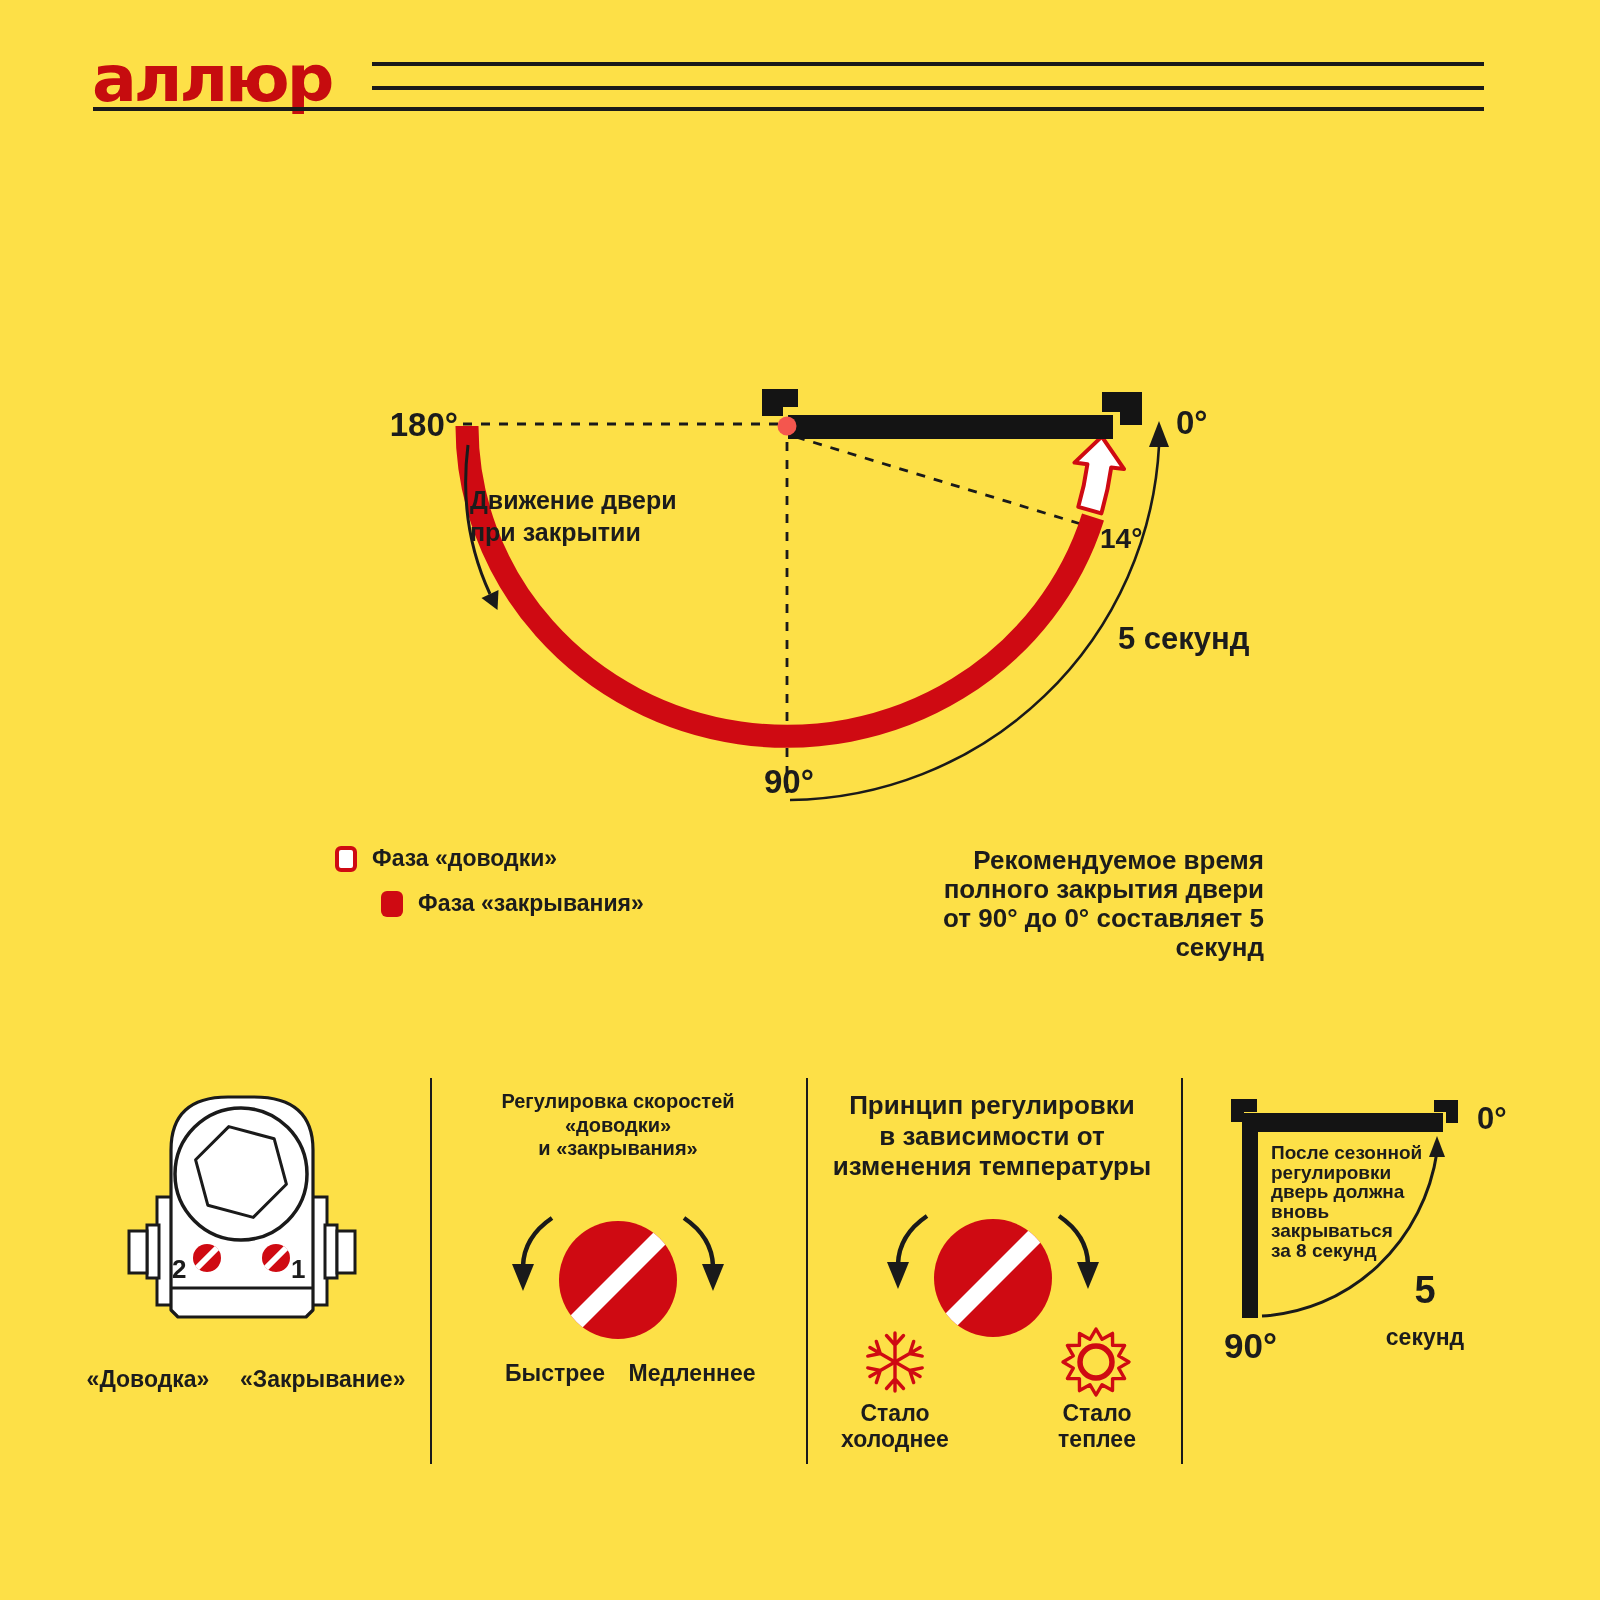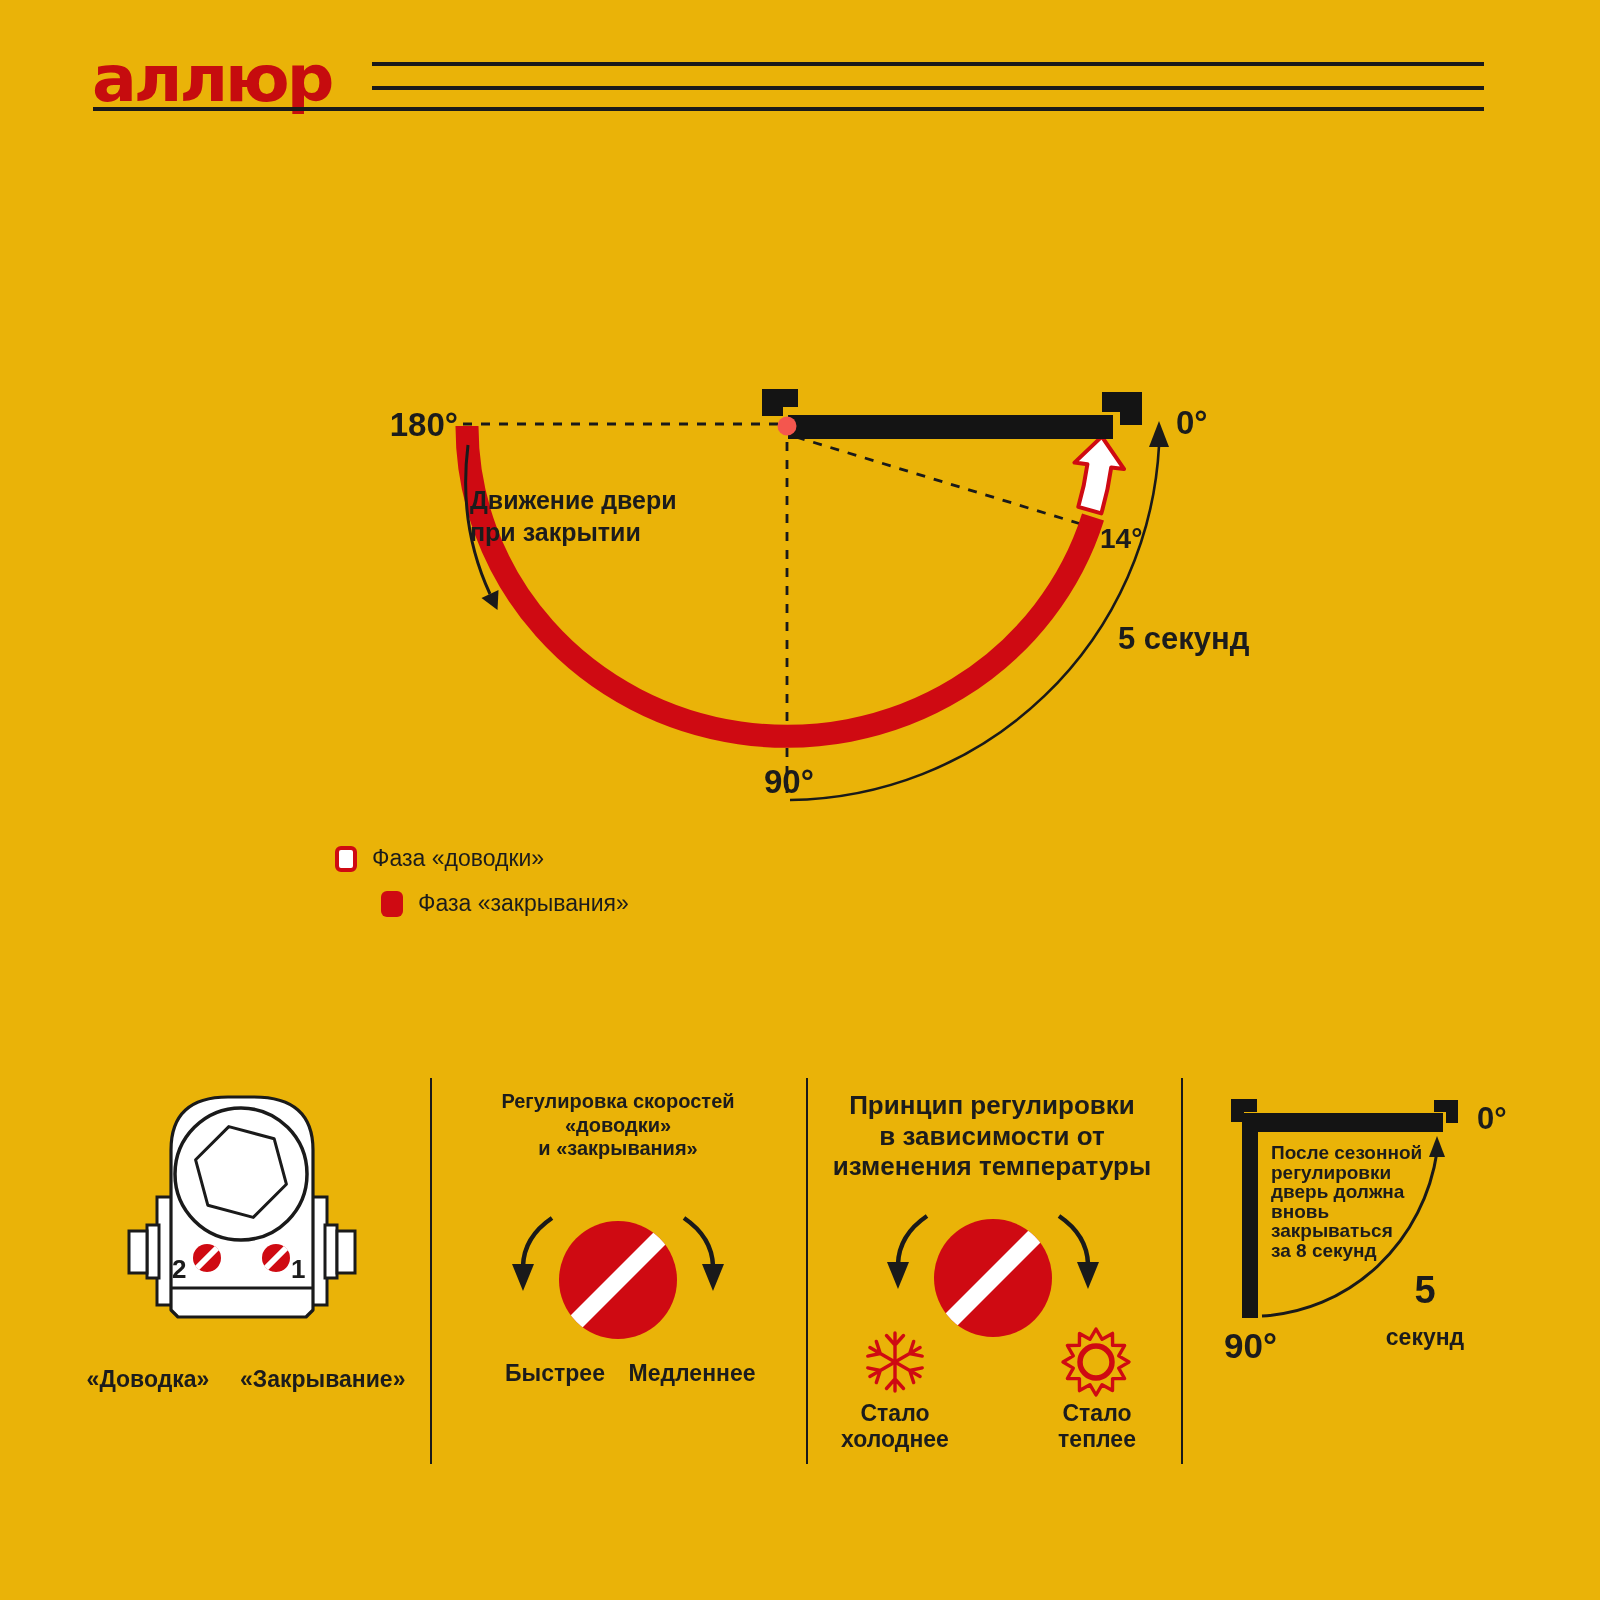--- a/index.html
+++ b/index.html
@@ -1,16 +1,16 @@
 <!DOCTYPE html>
 <html><head>
 <meta charset="utf-8">
 <style>
   html,body{margin:0;padding:0;background:#fff;}
-  .page{position:relative;width:1600px;height:1600px;background:#eab308;overflow:hidden;
+  .page{position:relative;width:1600px;height:1600px;background:#fde047;overflow:hidden;
         font-family:"Liberation Sans",sans-serif;}
   svg.art{position:absolute;left:0;top:0;width:1600px;height:1600px;}
   .t{position:absolute;font-weight:700;color:#1c1c1c;white-space:pre-line;line-height:1.05;}
 
   
   .logo{left:92px;top:46px;font-size:64px;font-weight:bold;color:#c60c0e;
         font-family:"DejaVu Sans",sans-serif;letter-spacing:-3px;transform:scaleX(1.04);transform-origin:left top;}
   .rule{position:absolute;background:#1a1a1a;height:4px;}
   .rule.r1{left:372px;top:62px;width:1112px;}
   .rule.r2{left:372px;top:86px;width:1112px;}
@@ -26,21 +26,21 @@
   .time5{left:1118px;top:623px;font-size:31px;}
   .motion{left:470px;top:484px;font-size:25px;line-height:1.28;}
 
   
   .legend-row{position:absolute;left:335px;display:flex;align-items:center;gap:15px;}
   .legend-row.row1{top:845px;}
   .legend-row.row2{top:890px;padding-left:46px;}
   .swatch{width:22px;height:26px;border-radius:6px;box-sizing:border-box;}
   .swatch.outline{border:4px solid #cf0a12;background:#fff;}
   .swatch.filled{background:#cf0a12;}
-  .legend-label{font-weight:400;font-size:23px;color:#1c1c1c;}
+  .legend-label{font-weight:700;font-size:23px;color:#1c1c1c;}
 
   .recommendation{left:860px;top:846px;width:404px;font-size:26px;line-height:1.12;text-align:right;}
 
   
   .divider{position:absolute;width:2px;background:#1a1a1a;top:1078px;height:386px;}
   .div1{left:430px;} .div2{left:806px;} .div3{left:1181px;}
 
   .p2-heading{left:440px;width:356px;top:1090px;font-size:20px;line-height:1.18;text-align:center;}
   .p3-heading{left:814px;width:356px;top:1090px;font-size:26px;line-height:1.18;text-align:center;}
 
@@ -180,20 +180,23 @@
 
   <div class="legend-row row1">
     <span class="swatch outline"></span>
     <span class="legend-label">Фаза «доводки»</span>
   </div>
   <div class="legend-row row2">
     <span class="swatch filled"></span>
     <span class="legend-label">Фаза «закрывания»</span>
   </div>
 
+  <div class="t recommendation">Рекомендуемое время
+полного закрытия двери
+от 90° до 0° составляет 5 секунд</div>
 
   <div class="divider div1"></div>
   <div class="divider div2"></div>
   <div class="divider div3"></div>
 
   <div class="t screw2">2</div>
   <div class="t screw1">1</div>
   <div class="t dovodka">«Доводка»</div>
   <div class="t zakryvanie">«Закрывание»</div>
 

